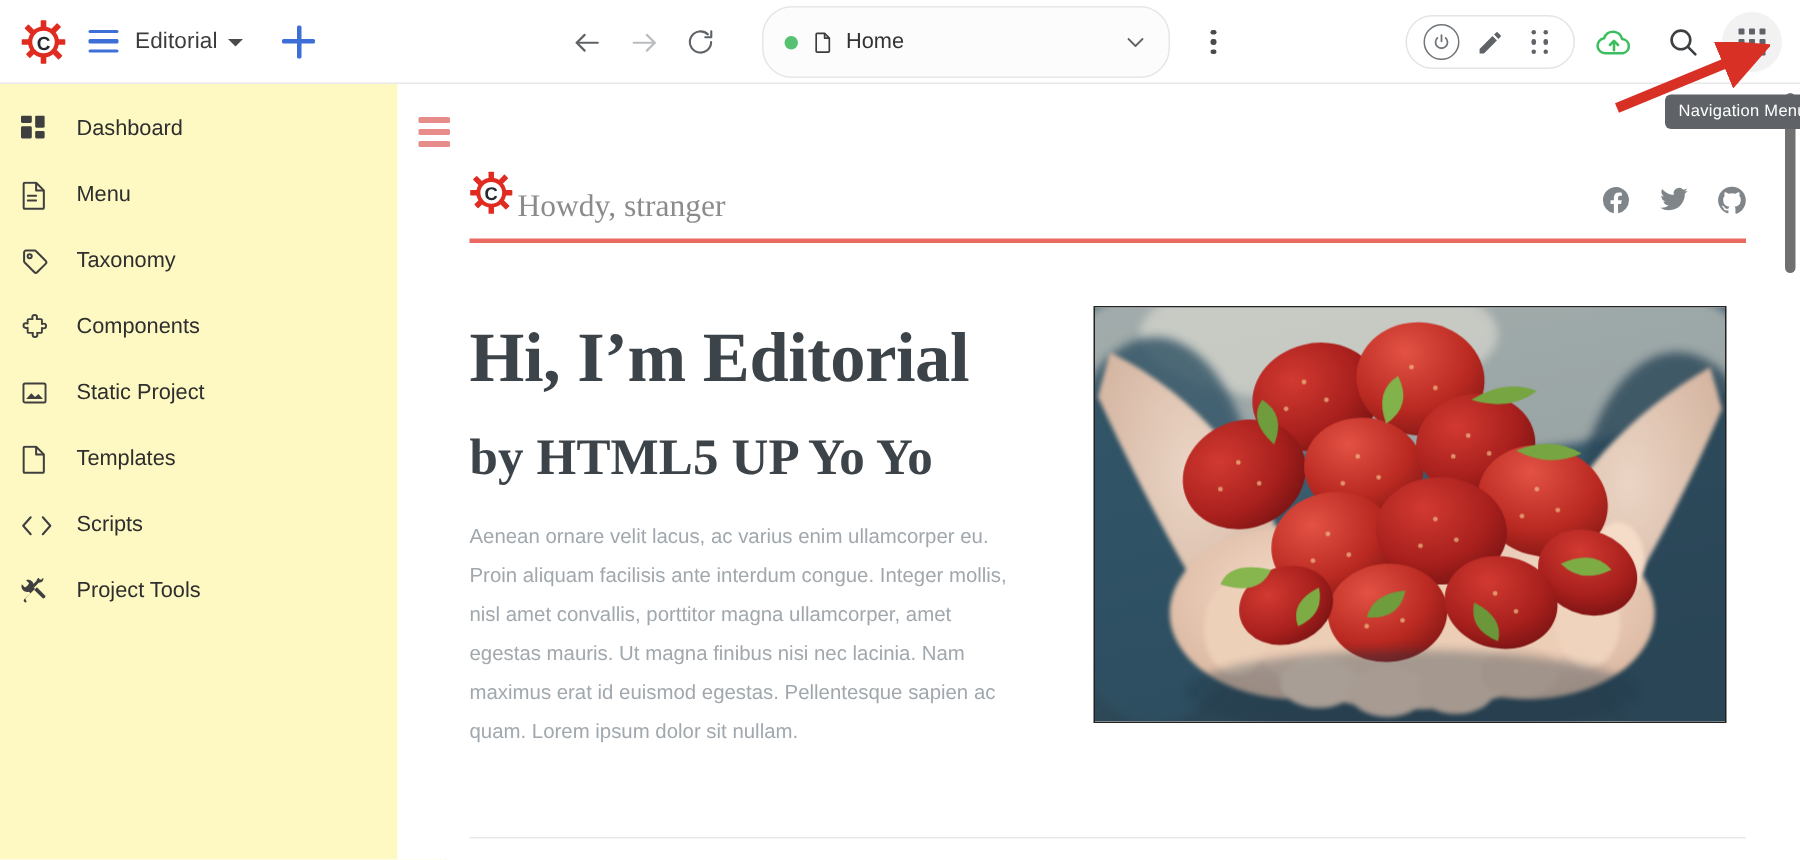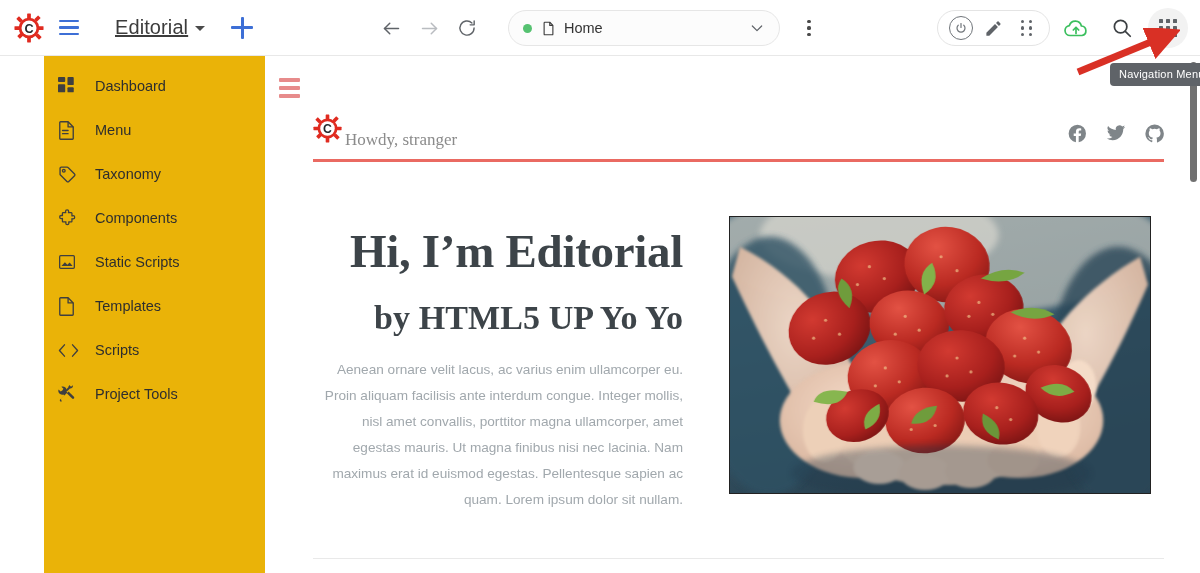--- a/index.html
+++ b/index.html
@@ -21,22 +21,22 @@
   }
   .tb-left { display: flex; align-items: center; gap: 0; padding-left: 14px; }
   .logo-gear { width: 30px; height: 30px; display: block; }
   .hamburger-blue {
     width: 34px; height: 30px; margin-left: 8px;
     display: flex; flex-direction: column; justify-content: center;
     align-items: center; gap: 4px; cursor: pointer;
   }
   .hamburger-blue i { display: block; width: 20px; height: 2.6px; background: #3d6fd6; border-radius: 1px; }
   .site-name {
-    margin-left: 29px; font-size: 20px; color: #3c3c3c;
-    letter-spacing: .1px; cursor: pointer; text-decoration: underline;
+    margin-left: 4px; font-size: 15px; color: #3c3c3c;
+    letter-spacing: .1px; cursor: pointer;
   }
   .caret-down {
     display: inline-block; margin-left: 7px;
     width: 0; height: 0;
     border-left: 5px solid transparent; border-right: 5px solid transparent;
     border-top: 5px solid #4a4a4a; vertical-align: middle;
   }
   .plus-btn {
     margin-left: 22px; width: 30px; height: 30px;
     position: relative; cursor: pointer;
@@ -51,21 +51,21 @@
     position: absolute; left: 372px; top: 0;
     height: 56px; display: flex; align-items: center; gap: 0;
   }
   .nav-ico {
     width: 38px; height: 38px; display: flex; align-items: center;
     justify-content: center; cursor: pointer; color: #5f6368;
   }
   .nav-ico.dim { color: #b9bcc0; }
   .omnibox {
     margin-left: 22px;
-    width: 272px; height: 36px;
+    width: 272px; height: 48px;
     border: 1px solid #e6e6e6; border-radius: 20px;
     background: #fcfcfc;
     display: flex; align-items: center; padding: 0 14px;
     cursor: pointer;
   }
   .green-dot { width: 9px; height: 9px; border-radius: 50%; background: #56c271; flex: none; }
   .omnibox .pg-ico { margin-left: 9px; display: flex; color: #3c3c3c; }
   .omnibox .pg-label { margin-left: 8px; font-size: 14.5px; color: #333; }
   .omnibox .chev { margin-left: auto; color: #5f6368; display: flex; }
   .kebab {
@@ -107,23 +107,22 @@
     background: #5f6368; color: #fff;
     font-size: 11px; padding: 5px 9px 6px; border-radius: 4px;
     white-space: nowrap; z-index: 50; letter-spacing: .2px;
   }
   .arrow-svg { position: absolute; left: 1070px; top: 28px; z-index: 45; pointer-events: none; }
 
   
   .sidebar {
     position: absolute; left: 0; top: 56px;
     width: 298px; height: 517px;
-    background: #eab308; border-right: 1px solid #eaeaea;
+    background: #fef9c3; border-right: 1px solid #eaeaea;
     padding-top: 8px;
-    margin-left: 44px;
   }
   .side-item {
     display: flex; align-items: center;
     height: 44px; padding: 0 16px 0 14px; cursor: pointer;
   }
   .side-ico {
     width: 26px; height: 22px; display: flex; align-items: center;
     justify-content: flex-start; color: #3f3f3f; flex: none;
   }
   .side-label { margin-left: 11px; font-size: 14.5px; color: #2e2e2e; }
@@ -141,27 +140,27 @@
   .content-menu i { display: block; width: 21px; height: 4px; background: #e78b8b; border-radius: 1px; }
 
   .hdr {
     position: absolute; left: 48px; top: 58px; width: 851px;
     display: flex; align-items: flex-end;
     padding-bottom: 16px; border-bottom: 3px solid #ea6a62;
   }
   .hdr-logo { width: 29px; height: 29px; display: block; flex: none; }
   .hdr-howdy {
     font-family: "Liberation Serif", serif;
-    font-size: 17px; color: #8b8b8b; margin-left: 3px;
+    font-size: 21px; color: #8b8b8b; margin-left: 3px;
     position: relative; top: 7px; text-align: center;
   }
   .socials { margin-left: auto; display: flex; align-items: center; gap: 19px; }
   .soc { color: #7f8589; cursor: pointer; display: flex; }
 
-  .hero { position: absolute; left: 48px; top: 160px; width: 851px; display: flex; text-align: right; }
+  .hero { position: absolute; left: 48px; top: 148px; width: 851px; display: flex; }
   .hero-text { width: 370px; padding-top: 10px; }
   .h1 {
     font-family: "Liberation Serif", serif;
     font-weight: bold; font-size: 47px; color: #3d4449;
     letter-spacing: -0.3px; line-height: 1.08;
   }
   .h2 {
     font-family: "Liberation Serif", serif;
     font-weight: bold; font-size: 34px; color: #3d4449;
     margin-top: 22px; letter-spacing: .1px;
@@ -391,21 +390,21 @@
     <span class="side-label">Components</span>
   </div>
 
   <div class="side-item">
     <span class="side-ico">
       <svg width="18" height="18" viewBox="0 0 24 24" fill="none" stroke="#3f3f3f" stroke-width="1.7" stroke-linejoin="round">
           <rect x="2.2" y="3.5" width="19.6" height="17" rx="1.4"></rect>
           <path d="M4.6 17.4l4.6-5.2 3.3 3.4 3-2.8 4 4.6z" fill="#3f3f3f" stroke="none"></path>
         </svg>
     </span>
-    <span class="side-label">Static Scripts</span>
+    <span class="side-label">Static Project</span>
   </div>
 
   <div class="side-item">
     <span class="side-ico">
       <svg width="17" height="19" viewBox="0 0 20 24" fill="none" stroke="#3f3f3f" stroke-width="1.7" stroke-linejoin="round">
           <path d="M12 1H2.5a1 1 0 0 0-1 1v20a1 1 0 0 0 1 1h15a1 1 0 0 0 1-1V7.5z"></path>
           <polyline points="12,1 12,7.5 18.5,7.5"></polyline>
         </svg>
     </span>
     <span class="side-label">Templates</span>

